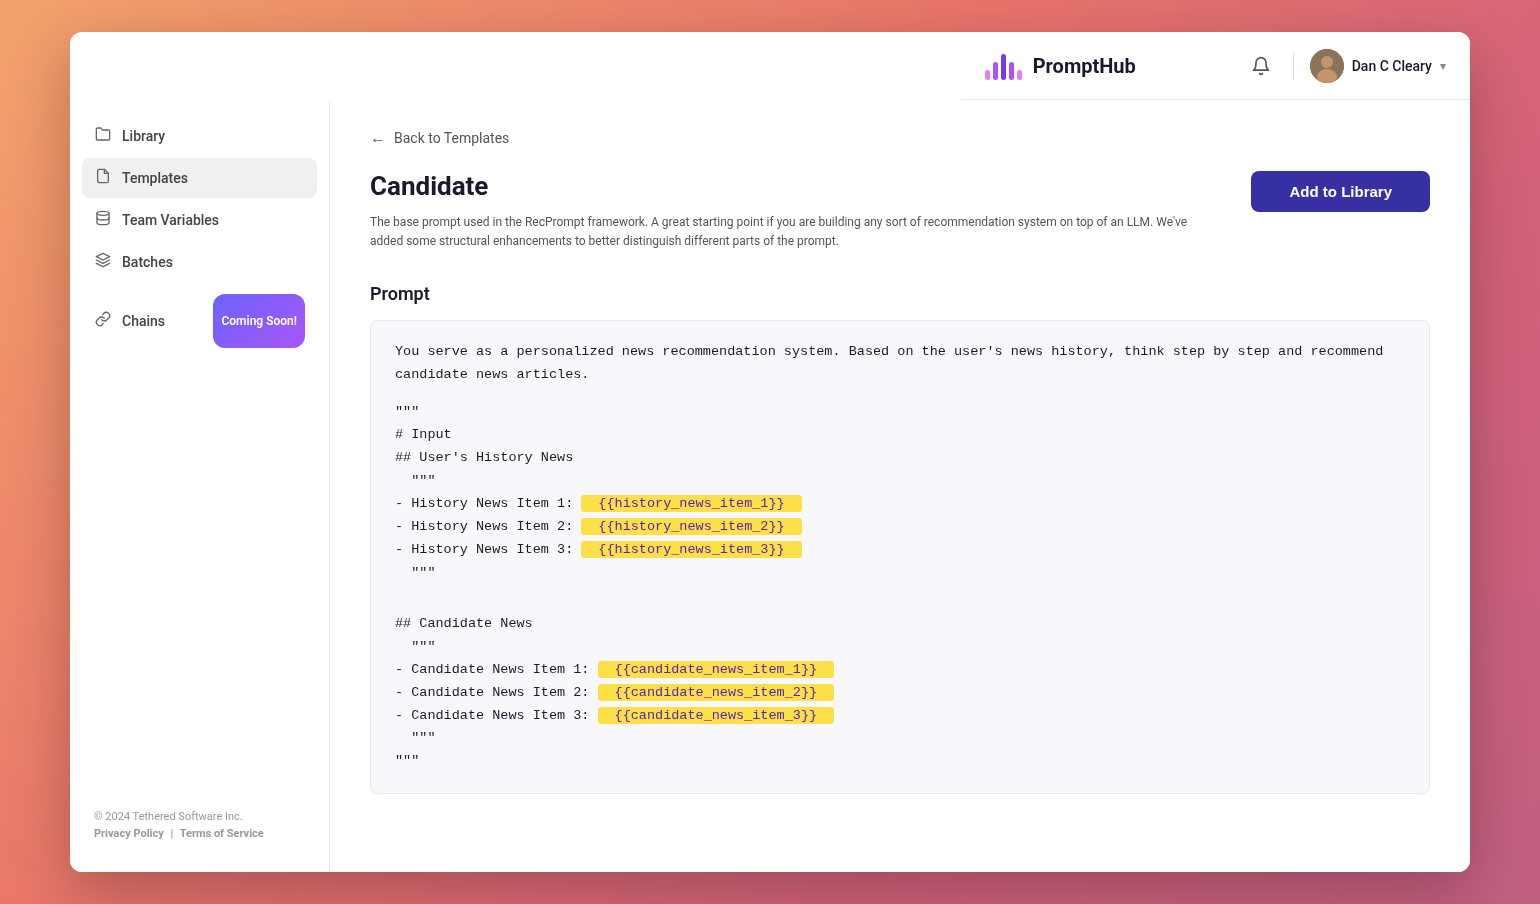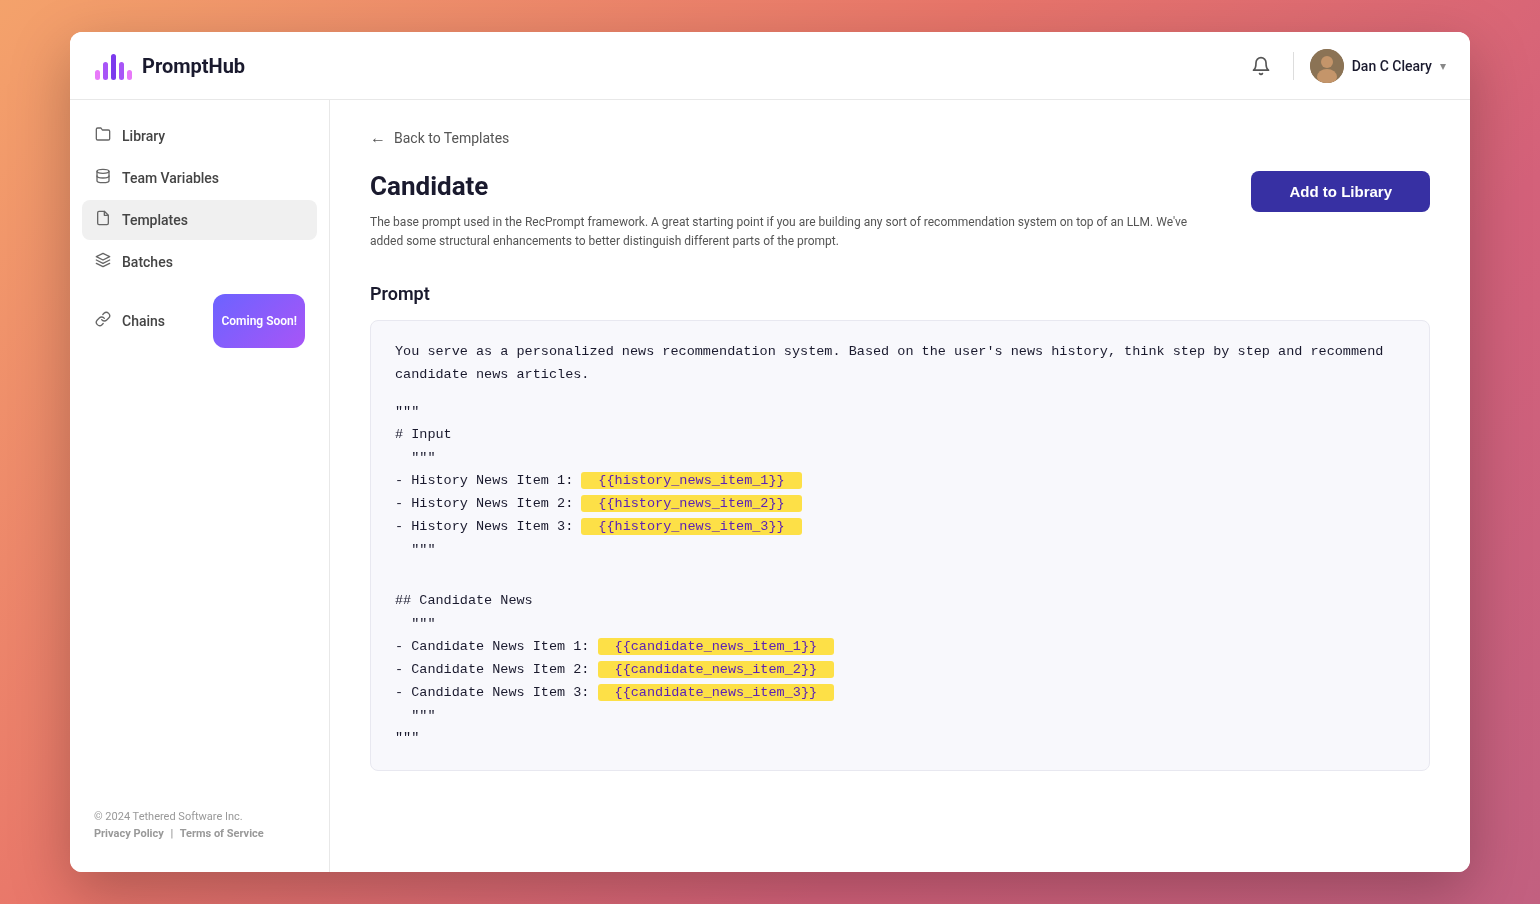--- a/index.html
+++ b/index.html
@@ -17,20 +17,21 @@
     .window {
       width: 1400px;
       max-width: 100%;
       background: #fff;
       border-radius: 12px;
       overflow: hidden;
       box-shadow: 0 20px 60px rgba(0,0,0,0.25);
       display: flex;
       flex-direction: column;
       height: 840px;
+      align-items: flex-end;
     }
 
     
     .header {
       display: flex;
       align-items: center;
       padding: 0 24px;
       height: 68px;
       border-bottom: 1px solid #e8e8e8;
       background: #fff;
@@ -338,41 +339,41 @@
 
         <div class="sidebar-item">
           <span class="sidebar-item-icon">
             <svg width="16" height="16" viewBox="0 0 24 24" fill="none" stroke="currentColor" stroke-width="2" stroke-linecap="round" stroke-linejoin="round">
               <path d="M22 19a2 2 0 0 1-2 2H4a2 2 0 0 1-2-2V5a2 2 0 0 1 2-2h5l2 3h9a2 2 0 0 1 2 2z"></path>
             </svg>
           </span>
           <span>Library</span>
         </div>
 
+        <div class="sidebar-item active">
+          <span class="sidebar-item-icon">
+            <svg width="16" height="16" viewBox="0 0 24 24" fill="none" stroke="currentColor" stroke-width="2" stroke-linecap="round" stroke-linejoin="round">
+              <path d="M14 2H6a2 2 0 0 0-2 2v16a2 2 0 0 0 2 2h12a2 2 0 0 0 2-2V8z"></path>
+              <polyline points="14 2 14 8 20 8"></polyline>
+            </svg>
+          </span>
+          <span>Templates</span>
+        </div>
+
         <div class="sidebar-item">
           <span class="sidebar-item-icon">
             <svg width="16" height="16" viewBox="0 0 24 24" fill="none" stroke="currentColor" stroke-width="2" stroke-linecap="round" stroke-linejoin="round">
               <ellipse cx="12" cy="5" rx="9" ry="3"></ellipse>
               <path d="M21 12c0 1.66-4 3-9 3s-9-1.34-9-3"></path>
               <path d="M3 5v14c0 1.66 4 3 9 3s9-1.34 9-3V5"></path>
             </svg>
           </span>
           <span>Team Variables</span>
         </div>
 
-        <div class="sidebar-item active">
-          <span class="sidebar-item-icon">
-            <svg width="16" height="16" viewBox="0 0 24 24" fill="none" stroke="currentColor" stroke-width="2" stroke-linecap="round" stroke-linejoin="round">
-              <path d="M14 2H6a2 2 0 0 0-2 2v16a2 2 0 0 0 2 2h12a2 2 0 0 0 2-2V8z"></path>
-              <polyline points="14 2 14 8 20 8"></polyline>
-            </svg>
-          </span>
-          <span>Templates</span>
-        </div>
-
         <div class="sidebar-item">
           <span class="sidebar-item-icon">
             <svg width="16" height="16" viewBox="0 0 24 24" fill="none" stroke="currentColor" stroke-width="2" stroke-linecap="round" stroke-linejoin="round">
               <polygon points="12 2 2 7 12 12 22 7 12 2"></polygon>
               <polyline points="2 17 12 22 22 17"></polyline>
               <polyline points="2 12 12 17 22 12"></polyline>
             </svg>
           </span>
           <span>Batches</span>
         </div>
@@ -414,20 +415,21 @@
         <button class="add-to-library-btn">Add to Library</button>
       </div>
 
       <h2 class="section-title">Prompt</h2>
 
       <div class="prompt-block">
         <span class="prompt-line">You serve as a personalized news recommendation system. Based on the user's news history, think step by step and recommend candidate news articles.</span>
         <span class="prompt-spacing"></span>
         <span class="prompt-line">"""</span>
         <span class="prompt-line"># Input</span>
+        <span class="prompt-line">## User's History News</span>
         <span class="prompt-line">&nbsp;&nbsp;"""</span>
         <span class="prompt-line">- History News Item 1: <span class="prompt-var">{{history_news_item_1}}</span></span>
         <span class="prompt-line">- History News Item 2: <span class="prompt-var">{{history_news_item_2}}</span></span>
         <span class="prompt-line">- History News Item 3: <span class="prompt-var">{{history_news_item_3}}</span></span>
         <span class="prompt-line">&nbsp;&nbsp;"""</span>
         <span class="prompt-spacing"></span>
         <span class="prompt-spacing"></span>
         <span class="prompt-line">## Candidate News</span>
         <span class="prompt-line">&nbsp;&nbsp;"""</span>
         <span class="prompt-line">- Candidate News Item 1: <span class="prompt-var">{{candidate_news_item_1}}</span></span>

